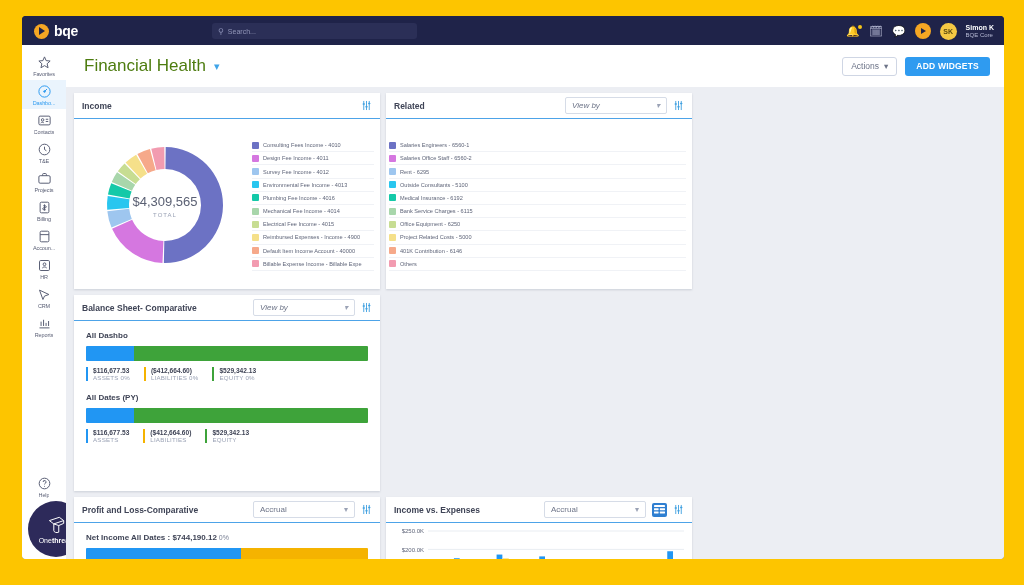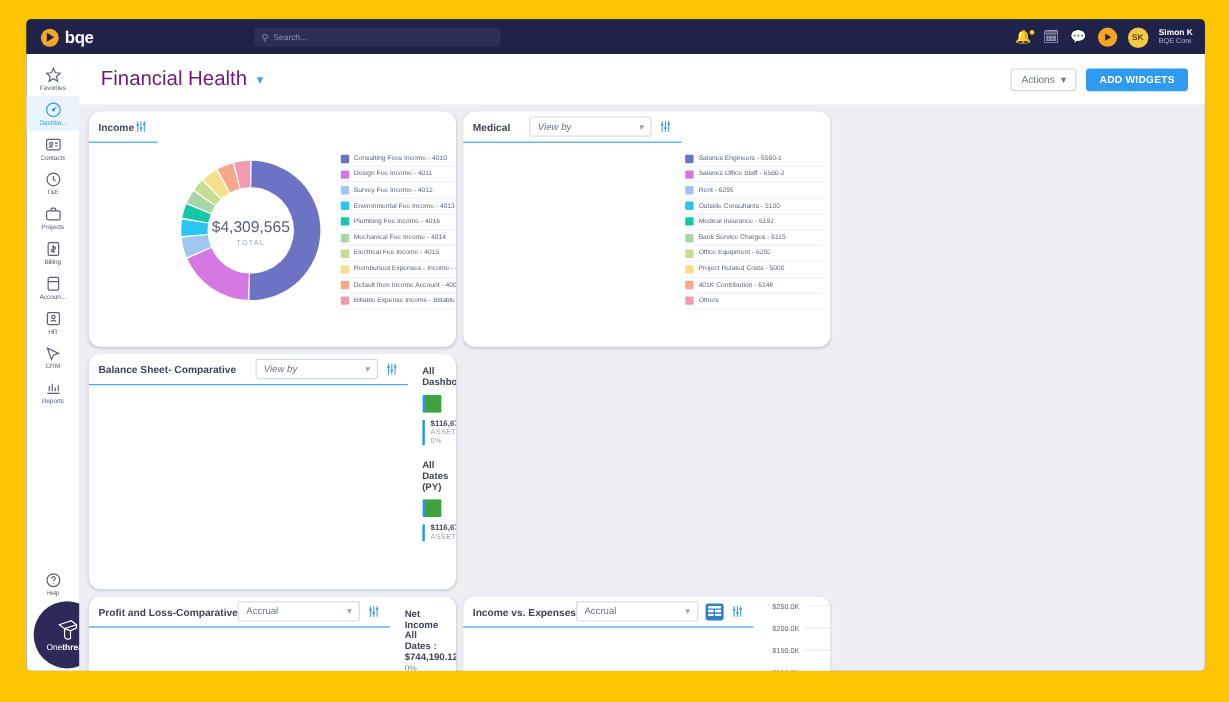--- a/index.html
+++ b/index.html
@@ -108,21 +108,21 @@
   
   .main {
     position: absolute; left: 44px; top: 0; right: 0; bottom: 0;
     background: #eceef3;
     padding: 0;
   }
   .page-head {
     height: 42px; display: flex; align-items: center; padding: 0 14px 0 18px;
     background: #ffffff;
   }
-  .page-title { font-size: 17px; color: #701a75; font-weight: normal; }
+  .page-title { font-size: 17px; color: #4d7c0f; font-weight: normal; }
   .caret-blue {
     margin-left: 8px; color: #3fa4e8; font-size: 11px;
   }
   .head-actions { margin-left: auto; display: flex; align-items: center; gap: 8px; }
   .btn-actions {
     height: 19px; padding: 0 8px; border: 1px solid #cfd6e4; background: #fff;
     border-radius: 3px; color: #6d7488; font-size: 8.5px;
     display: flex; align-items: center; gap: 5px; cursor: pointer;
   }
   .btn-add {
@@ -130,23 +130,23 @@
     color: #fff; font-size: 8.5px; font-weight: bold; letter-spacing: 0.2px;
     display: flex; align-items: center; cursor: pointer;
   }
 
   
   .grid {
     padding: 6px 8px 0 8px;
     display: flex; flex-wrap: wrap; gap: 6px;
   }
   .widget {
-    background: #fff; border-radius: 10px;
+    background: #fff; border-radius: 0;
     box-shadow: 0 1px 2px rgba(30,40,60,.15);
-    display: flex; flex-direction: row;
+    display: flex; flex-direction: column;
   }
   .w-head {
     height: 26px; display: flex; align-items: center; padding: 0 8px;
     border-bottom: 1.5px solid #4da3e8; flex: 0 0 auto;
   }
   .w-title { font-size: 8.5px; color: #3f4456; font-weight: bold; }
   .w-tools { margin-left: auto; display: flex; align-items: center; gap: 6px; }
   .sel {
     width: 102px; height: 17px; border: 1px solid #d6dce7; border-radius: 2px;
     background: #fff; display: flex; align-items: center; padding: 0 6px;
@@ -408,21 +408,21 @@
                       <span class="lg-sw" style="background: rgb(242, 155, 176);"></span>
                       <span class="lg-tx">Billable Expense Income - Billable Expe</span>
                     </div>
                   </div>
             </div>
           </div>
         </div>
 
         <div class="widget" style="width:306px;height:196px">
           <div class="w-head">
-            <span class="w-title">Medical</span>
+            <span class="w-title">Related</span>
             <div class="w-tools">
               <div class="sel italic">
                 <span>View by</span>
                 <span class="cv">▾</span>
               </div>
               <svg class="ficon" viewBox="0 0 24 24">
                     <g stroke="#3fa0e0" stroke-width="2" stroke-linecap="round">
                       <path d="M6 3v18M12 3v18M18 3v18"></path>
                     </g>
                     <g fill="#3fa0e0">

